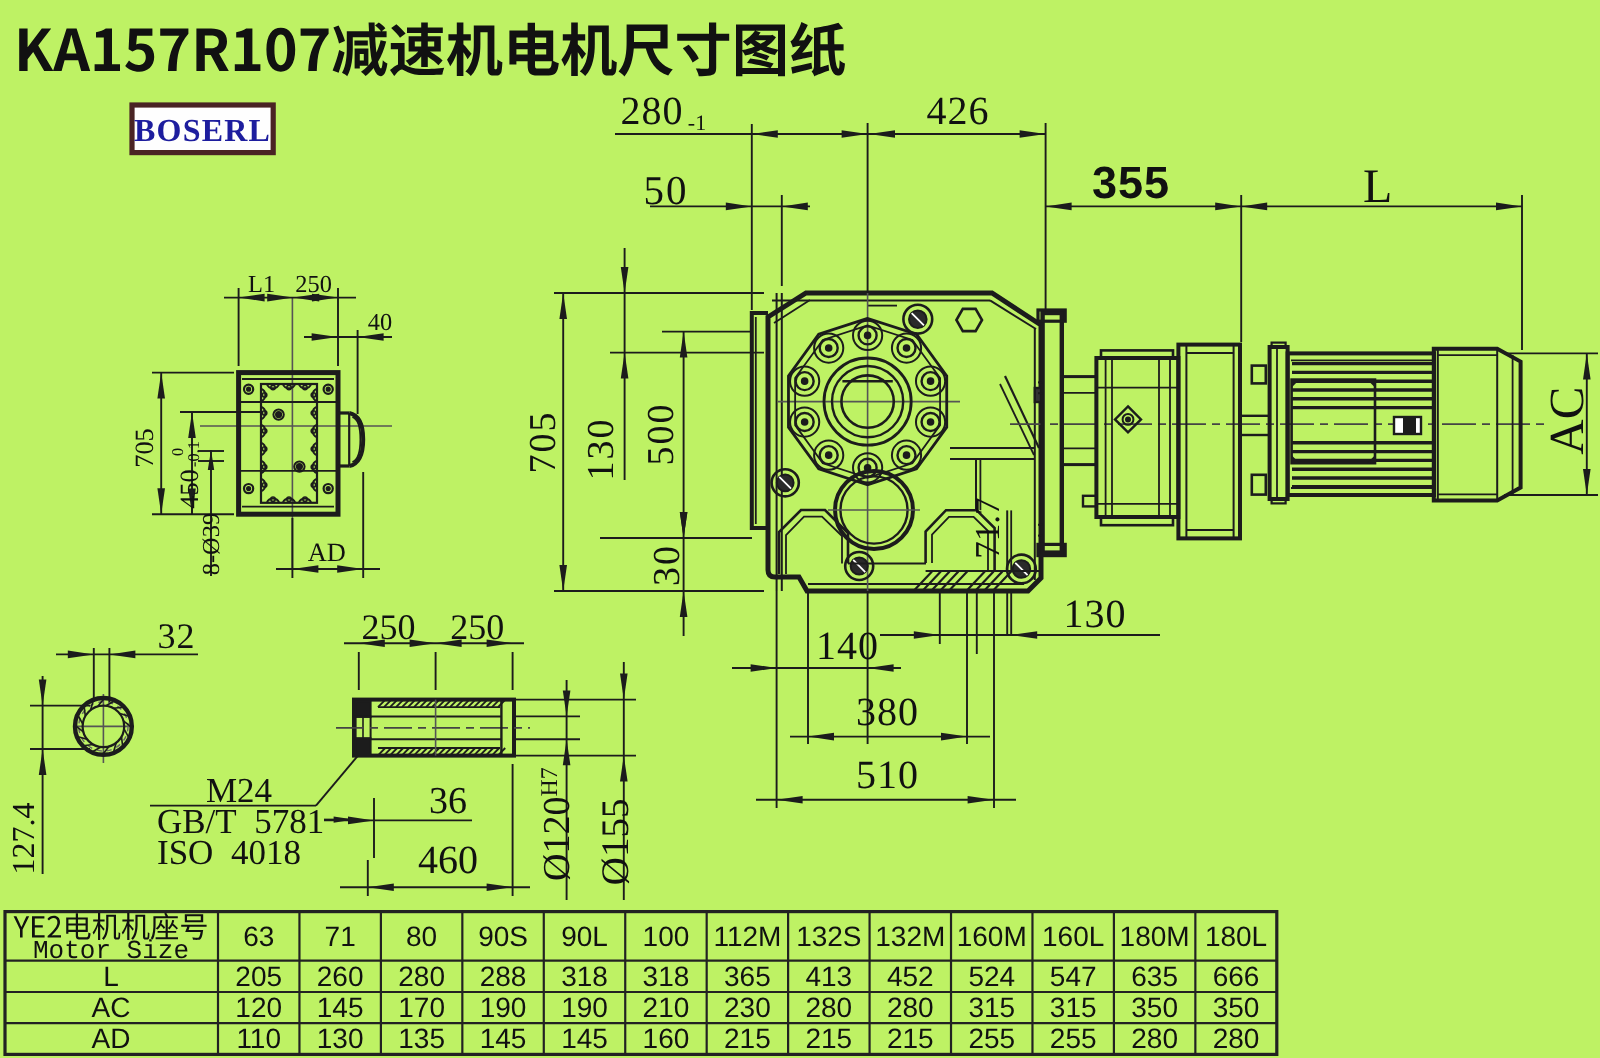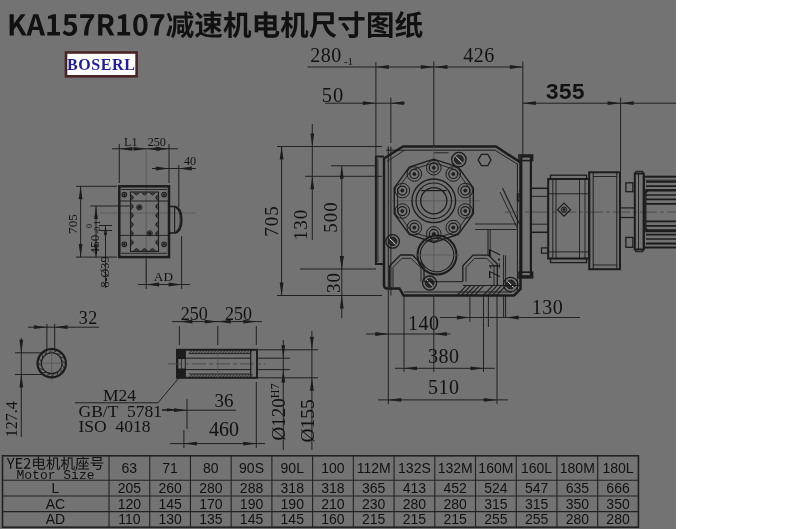--- a/index.html
+++ b/index.html
@@ -1,14 +1,14 @@
 <!DOCTYPE html>
 <html><head><meta charset="utf-8"><style>
 html,body{margin:0;padding:0;background:#fff;}
-#page{position:relative;width:676px;height:529px;background:#737373;overflow:hidden;}
+#page{position:relative;width:800px;height:529px;background:#bef264;overflow:hidden;}
 text{white-space:pre;}
 </style></head><body>
 <div id="page">
 <svg width="800" height="529" viewBox="0 0 800 529" xmlns="http://www.w3.org/2000/svg">
 <path transform="translate(7.0 35.5)" d="M2.6 0.0H6.8V-5.9L9.6 -9.5L15.1 0.0H19.7L12.1 -12.8L18.6 -21.2H13.9L6.9 -12.0H6.8V-21.2H2.6Z M19.5 0.0H23.8L25.3 -5.4H32.1L33.6 0.0H38.1L31.3 -21.2H26.3ZM26.2 -8.7 26.8 -11.0C27.5 -13.2 28.1 -15.6 28.6 -18.0H28.7C29.4 -15.7 29.9 -13.2 30.6 -11.0L31.2 -8.7Z M40.3 0.0H53.0V-3.4H49.0V-21.2H45.9C44.6 -20.3 43.2 -19.8 41.0 -19.4V-16.8H44.9V-3.4H40.3Z M62.7 0.4C66.6 0.4 70.1 -2.3 70.1 -7.0C70.1 -11.6 67.2 -13.7 63.6 -13.7C62.6 -13.7 61.9 -13.6 61.1 -13.2L61.5 -17.6H69.2V-21.2H57.8L57.3 -10.9L59.2 -9.7C60.4 -10.5 61.1 -10.8 62.3 -10.8C64.5 -10.8 65.9 -9.4 65.9 -6.9C65.9 -4.4 64.4 -3.0 62.2 -3.0C60.2 -3.0 58.7 -4.0 57.5 -5.2L55.6 -2.5C57.2 -0.9 59.4 0.4 62.7 0.4Z M77.0 0.0H81.3C81.6 -8.3 82.3 -12.6 87.2 -18.6V-21.2H73.1V-17.6H82.7C78.6 -12.0 77.4 -7.4 77.0 0.0Z M95.4 -11.4V-17.8H98.2C100.9 -17.8 102.4 -17.0 102.4 -14.8C102.4 -12.5 100.9 -11.4 98.2 -11.4ZM102.7 0.0H107.4L102.5 -8.7C104.9 -9.6 106.5 -11.6 106.5 -14.8C106.5 -19.6 103.0 -21.2 98.5 -21.2H91.2V0.0H95.4V-8.0H98.4Z M110.4 0.0H123.2V-3.4H119.2V-21.2H116.1C114.7 -20.3 113.3 -19.8 111.1 -19.4V-16.8H115.0V-3.4H110.4Z M133.4 0.4C137.7 0.4 140.6 -3.4 140.6 -10.7C140.6 -18.0 137.7 -21.6 133.4 -21.6C129.1 -21.6 126.2 -18.0 126.2 -10.7C126.2 -3.4 129.1 0.4 133.4 0.4ZM133.4 -2.9C131.6 -2.9 130.2 -4.7 130.2 -10.7C130.2 -16.6 131.6 -18.3 133.4 -18.3C135.2 -18.3 136.6 -16.6 136.6 -10.7C136.6 -4.7 135.2 -2.9 133.4 -2.9Z M147.1 0.0H151.4C151.8 -8.3 152.4 -12.6 157.3 -18.6V-21.2H143.3V-17.6H152.8C148.7 -12.0 147.5 -7.4 147.1 0.0Z M170.2 -15.3V-12.8H176.9V-15.3ZM159.7 -21.7C160.9 -19.1 162.1 -15.8 162.5 -13.7L165.5 -15.0C164.9 -17.0 163.6 -20.2 162.3 -22.7ZM159.3 -0.2 162.3 0.9C163.4 -2.0 164.4 -5.7 165.3 -9.2L162.6 -10.5C161.7 -6.8 160.3 -2.7 159.3 -0.2ZM177.3 -24.3 177.5 -19.9H166.4V-11.9C166.4 -8.1 166.2 -2.8 164.0 0.9C164.7 1.2 166.1 2.1 166.6 2.6C169.0 -1.4 169.4 -7.6 169.4 -11.9V-16.9H177.6C177.9 -12.3 178.3 -8.2 178.9 -5.0C178.3 -4.3 177.8 -3.5 177.2 -2.8V-11.2H170.3V-1.3H172.9V-2.6H177.0C175.9 -1.5 174.8 -0.5 173.5 0.4C174.2 0.9 175.3 2.0 175.8 2.5C177.3 1.4 178.6 0.0 179.8 -1.5C180.7 1.1 181.9 2.5 183.5 2.6C184.6 2.6 186.0 1.5 186.7 -3.7C186.2 -4.0 184.9 -4.8 184.4 -5.4C184.2 -2.7 183.9 -1.3 183.5 -1.3C183.0 -1.3 182.4 -2.5 182.0 -4.6C183.8 -7.6 185.1 -11.0 186.1 -14.8L183.3 -15.4C182.8 -13.2 182.1 -11.2 181.2 -9.3C181.0 -11.5 180.7 -14.1 180.6 -16.9H186.3V-19.9H183.9L185.7 -21.4C185.0 -22.3 183.6 -23.5 182.4 -24.3L180.5 -22.7C181.6 -21.9 182.8 -20.8 183.5 -19.9H180.4L180.3 -24.3ZM172.9 -8.5H174.9V-5.2H172.9Z M188.6 -21.5C190.2 -20.0 192.2 -18.0 193.0 -16.6L195.8 -18.7C194.8 -20.0 192.8 -22.0 191.2 -23.4ZM195.3 -14.0H188.4V-10.9H192.0V-3.3C190.7 -2.7 189.3 -1.7 188.0 -0.5L190.1 2.5C191.4 0.9 192.9 -0.8 193.9 -0.8C194.6 -0.8 195.5 -0.0 196.9 0.6C199.0 1.7 201.5 2.0 204.9 2.0C207.8 2.0 212.3 1.9 214.2 1.7C214.3 0.8 214.8 -0.7 215.1 -1.6C212.4 -1.2 208.0 -1.0 205.1 -1.0C202.0 -1.0 199.4 -1.2 197.5 -2.1C196.5 -2.6 195.9 -3.0 195.3 -3.3ZM200.4 -14.8H203.6V-12.3H200.4ZM206.9 -14.8H210.1V-12.3H206.9ZM203.6 -24.3V-21.8H196.5V-19.0H203.6V-17.4H197.3V-9.7H202.1C200.5 -7.8 198.1 -6.0 195.8 -5.1C196.5 -4.5 197.5 -3.3 197.9 -2.5C200.0 -3.5 202.0 -5.3 203.6 -7.2V-2.0H206.9V-7.1C209.0 -5.7 211.1 -4.1 212.2 -2.9L214.3 -5.3C213.0 -6.6 210.4 -8.3 208.0 -9.7H213.4V-17.4H206.9V-19.0H214.4V-21.8H206.9V-24.3Z M229.9 -22.7V-13.4C229.9 -9.1 229.5 -3.5 225.7 0.3C226.5 0.7 227.8 1.9 228.4 2.5C232.5 -1.6 233.2 -8.5 233.2 -13.4V-19.4H236.8V-2.2C236.8 0.2 237.0 0.9 237.5 1.5C238.0 2.0 238.8 2.3 239.5 2.3C240.0 2.3 240.6 2.3 241.1 2.3C241.8 2.3 242.4 2.1 242.9 1.7C243.4 1.4 243.7 0.8 243.8 -0.0C244.0 -0.9 244.1 -2.9 244.2 -4.4C243.3 -4.7 242.4 -5.3 241.7 -5.8C241.7 -4.1 241.6 -2.7 241.6 -2.1C241.6 -1.5 241.5 -1.2 241.4 -1.1C241.3 -0.9 241.2 -0.9 241.0 -0.9C240.9 -0.9 240.7 -0.9 240.6 -0.9C240.4 -0.9 240.3 -0.9 240.2 -1.1C240.2 -1.2 240.2 -1.6 240.2 -2.3V-22.7ZM221.4 -24.3V-18.4H217.2V-15.2H221.0C220.1 -11.7 218.4 -7.9 216.5 -5.6C217.0 -4.7 217.8 -3.3 218.1 -2.4C219.4 -4.0 220.5 -6.3 221.4 -8.9V2.5H224.7V-9.4C225.5 -8.2 226.4 -6.8 226.8 -5.9L228.8 -8.6C228.2 -9.4 225.7 -12.4 224.7 -13.4V-15.2H228.4V-18.4H224.7V-24.3Z M256.8 -10.9V-8.2H251.2V-10.9ZM260.5 -10.9H266.1V-8.2H260.5ZM256.8 -14.0H251.2V-16.8H256.8ZM260.5 -14.0V-16.8H266.1V-14.0ZM247.7 -20.2V-3.2H251.2V-4.9H256.8V-3.3C256.8 1.1 257.9 2.2 261.8 2.2C262.7 2.2 266.4 2.2 267.3 2.2C270.8 2.2 271.9 0.6 272.4 -3.9C271.5 -4.1 270.4 -4.6 269.6 -5.0V-20.2H260.5V-24.1H256.8V-20.2ZM268.9 -4.9C268.7 -2.0 268.4 -1.2 267.0 -1.2C266.2 -1.2 263.0 -1.2 262.2 -1.2C260.7 -1.2 260.5 -1.5 260.5 -3.3V-4.9Z M287.1 -22.7V-13.4C287.1 -9.1 286.7 -3.5 282.9 0.3C283.7 0.7 285.0 1.9 285.6 2.5C289.7 -1.6 290.4 -8.5 290.4 -13.4V-19.4H294.0V-2.2C294.0 0.2 294.2 0.9 294.7 1.5C295.2 2.0 296.0 2.3 296.7 2.3C297.2 2.3 297.8 2.3 298.3 2.3C299.0 2.3 299.6 2.1 300.1 1.7C300.6 1.4 300.9 0.8 301.0 -0.0C301.2 -0.9 301.3 -2.9 301.4 -4.4C300.5 -4.7 299.6 -5.3 298.9 -5.8C298.9 -4.1 298.8 -2.7 298.8 -2.1C298.8 -1.5 298.7 -1.2 298.6 -1.1C298.5 -0.9 298.4 -0.9 298.2 -0.9C298.1 -0.9 297.9 -0.9 297.8 -0.9C297.6 -0.9 297.5 -0.9 297.4 -1.1C297.4 -1.2 297.4 -1.6 297.4 -2.3V-22.7ZM278.6 -24.3V-18.4H274.4V-15.2H278.2C277.3 -11.7 275.6 -7.9 273.7 -5.6C274.2 -4.7 275.0 -3.3 275.3 -2.4C276.6 -4.0 277.7 -6.3 278.6 -8.9V2.5H281.9V-9.4C282.7 -8.2 283.6 -6.8 284.0 -5.9L286.0 -8.6C285.4 -9.4 282.9 -12.4 281.9 -13.4V-15.2H285.6V-18.4H281.9V-24.3Z M306.3 -23.3V-14.8C306.3 -10.2 306.0 -3.9 302.3 0.3C303.1 0.7 304.6 2.0 305.2 2.7C308.4 -0.9 309.5 -6.5 309.9 -11.2H315.9C317.8 -4.5 320.9 0.2 327.1 2.3C327.6 1.4 328.6 -0.1 329.4 -0.8C324.1 -2.4 321.0 -6.1 319.5 -11.2H326.8V-23.3ZM310.0 -20.0H323.2V-14.5H310.0V-14.8Z M334.4 -11.4C336.3 -9.2 338.5 -6.2 339.3 -4.3L342.4 -6.3C341.5 -8.3 339.3 -11.1 337.3 -13.1ZM347.5 -24.3V-18.6H331.6V-15.1H347.5V-2.0C347.5 -1.3 347.2 -1.1 346.5 -1.1C345.7 -1.1 343.3 -1.1 340.9 -1.2C341.5 -0.2 342.2 1.6 342.4 2.6C345.5 2.7 347.8 2.5 349.2 1.9C350.6 1.4 351.1 0.4 351.1 -1.9V-15.1H357.6V-18.6H351.1V-24.3Z M361.0 -23.2V2.6H364.2V1.5H382.0V2.6H385.5V-23.2ZM366.5 -4.0C370.3 -3.5 375.1 -2.5 377.9 -1.5H364.2V-10.0C364.7 -9.3 365.3 -8.3 365.5 -7.7C367.1 -8.0 368.6 -8.5 370.2 -9.1L369.1 -7.6C371.5 -7.2 374.6 -6.1 376.3 -5.3L377.7 -7.4C376.0 -8.2 373.3 -9.0 371.1 -9.5C371.8 -9.8 372.6 -10.2 373.4 -10.6C375.6 -9.4 378.0 -8.6 380.5 -8.0C380.8 -8.7 381.5 -9.6 382.0 -10.2V-1.5H378.3L379.8 -3.8C376.8 -4.7 372.0 -5.8 368.1 -6.2ZM370.5 -20.1C369.1 -18.0 366.7 -16.0 364.4 -14.7C365.0 -14.2 366.1 -13.2 366.6 -12.6C367.2 -13.0 367.8 -13.4 368.4 -13.9C369.0 -13.4 369.7 -12.8 370.4 -12.3C368.5 -11.5 366.3 -10.9 364.2 -10.5V-20.1ZM370.8 -20.1H382.0V-10.6C380.1 -11.0 378.1 -11.6 376.3 -12.2C378.2 -13.6 379.9 -15.2 381.0 -16.9L379.1 -18.1L378.6 -17.9H372.3C372.7 -18.4 373.0 -18.8 373.3 -19.2ZM373.3 -13.6C372.2 -14.2 371.3 -14.8 370.5 -15.4H376.1C375.3 -14.8 374.3 -14.2 373.3 -13.6Z M388.6 -1.9 389.2 1.4C392.0 0.7 395.6 -0.3 399.1 -1.2L398.7 -4.1C395.0 -3.3 391.1 -2.4 388.6 -1.9ZM389.4 -11.8C389.8 -12.0 390.5 -12.2 393.2 -12.6C392.2 -11.2 391.3 -10.1 390.9 -9.6C390.0 -8.6 389.3 -8.0 388.6 -7.8C388.9 -7.0 389.4 -5.6 389.6 -5.0V-4.8L389.6 -4.9C390.4 -5.3 391.6 -5.6 399.1 -7.1C399.1 -7.8 399.1 -9.1 399.2 -9.9L394.1 -9.1C396.1 -11.4 397.9 -14.0 399.5 -16.7L396.8 -18.4C396.3 -17.4 395.7 -16.4 395.1 -15.4L392.5 -15.2C394.1 -17.5 395.7 -20.3 396.9 -23.0L393.7 -24.5C392.7 -21.2 390.6 -17.6 390.0 -16.6C389.4 -15.7 388.9 -15.1 388.2 -14.9C388.6 -14.1 389.2 -12.5 389.4 -11.8ZM400.2 2.7C400.9 2.3 401.9 1.8 407.6 -0.2C407.5 -0.9 407.3 -2.2 407.3 -3.1L403.2 -1.9V-10.2H407.1C407.6 -3.1 408.8 2.3 411.8 2.3C414.1 2.3 415.1 1.1 415.5 -3.7C414.6 -4.0 413.5 -4.7 412.8 -5.4C412.8 -2.5 412.6 -1.1 412.2 -1.1C411.3 -1.1 410.6 -4.9 410.3 -10.2H414.8V-13.4H410.2C410.1 -15.6 410.1 -17.8 410.2 -20.2C411.7 -20.5 413.2 -20.8 414.6 -21.2L412.2 -24.1C409.1 -23.1 404.3 -22.1 400.0 -21.5V-2.3C400.0 -1.0 399.3 -0.2 398.8 0.2C399.3 0.7 400.0 2.0 400.2 2.7ZM406.9 -13.4H403.2V-19.0L406.8 -19.6C406.8 -17.5 406.8 -15.4 406.9 -13.4Z" fill="#111"></path>
 <rect x="66" y="52.5" width="70.6" height="23.799999999999997" stroke="#4a2424" stroke-width="2.6" fill="#fefefe"></rect>
 <text x="101.3" y="70.3" font-family="Liberation Serif, serif" font-size="16" text-anchor="middle" font-weight="bold" fill="#1d1d9e" letter-spacing="0.6">BOSERL</text>
 <rect x="2.5" y="455.8" width="635.9" height="71.40000000000003" stroke="#222" stroke-width="1.6" fill="none"></rect>
 <line x1="109.0" y1="455.8" x2="109.0" y2="527.2" stroke="#222" stroke-width="1.1" stroke-linecap="butt"></line>
 <line x1="149.72307692307692" y1="455.8" x2="149.72307692307692" y2="527.2" stroke="#222" stroke-width="1.1" stroke-linecap="butt"></line>

